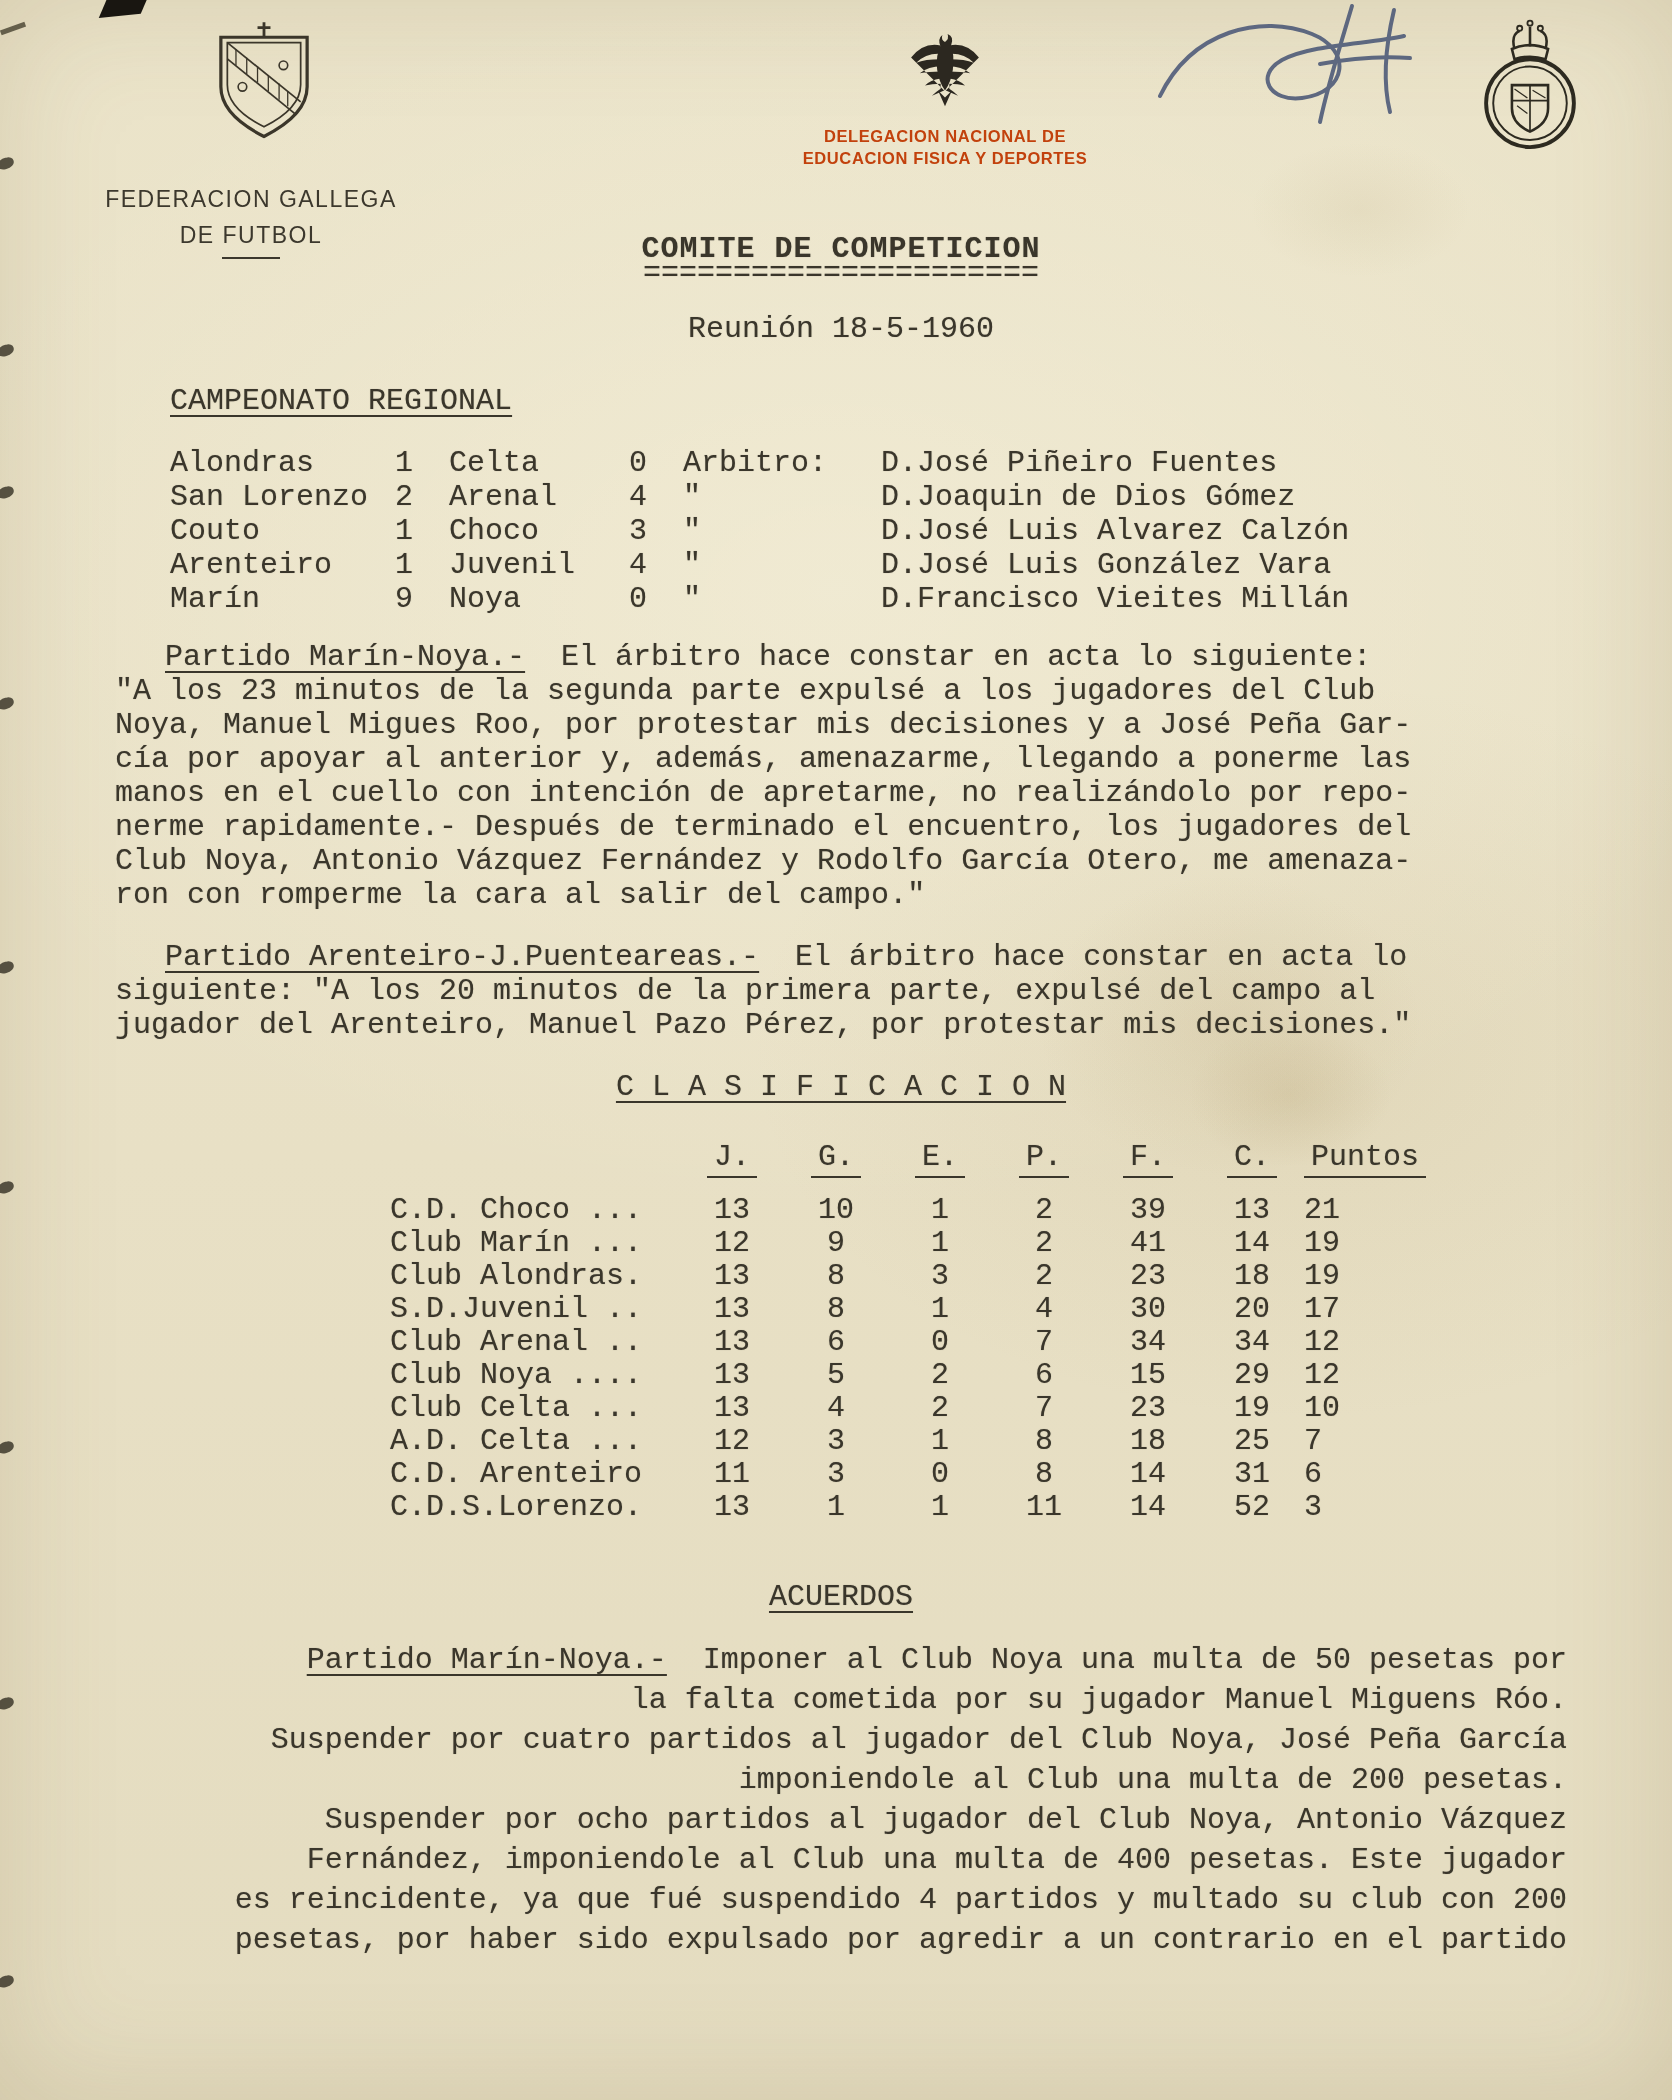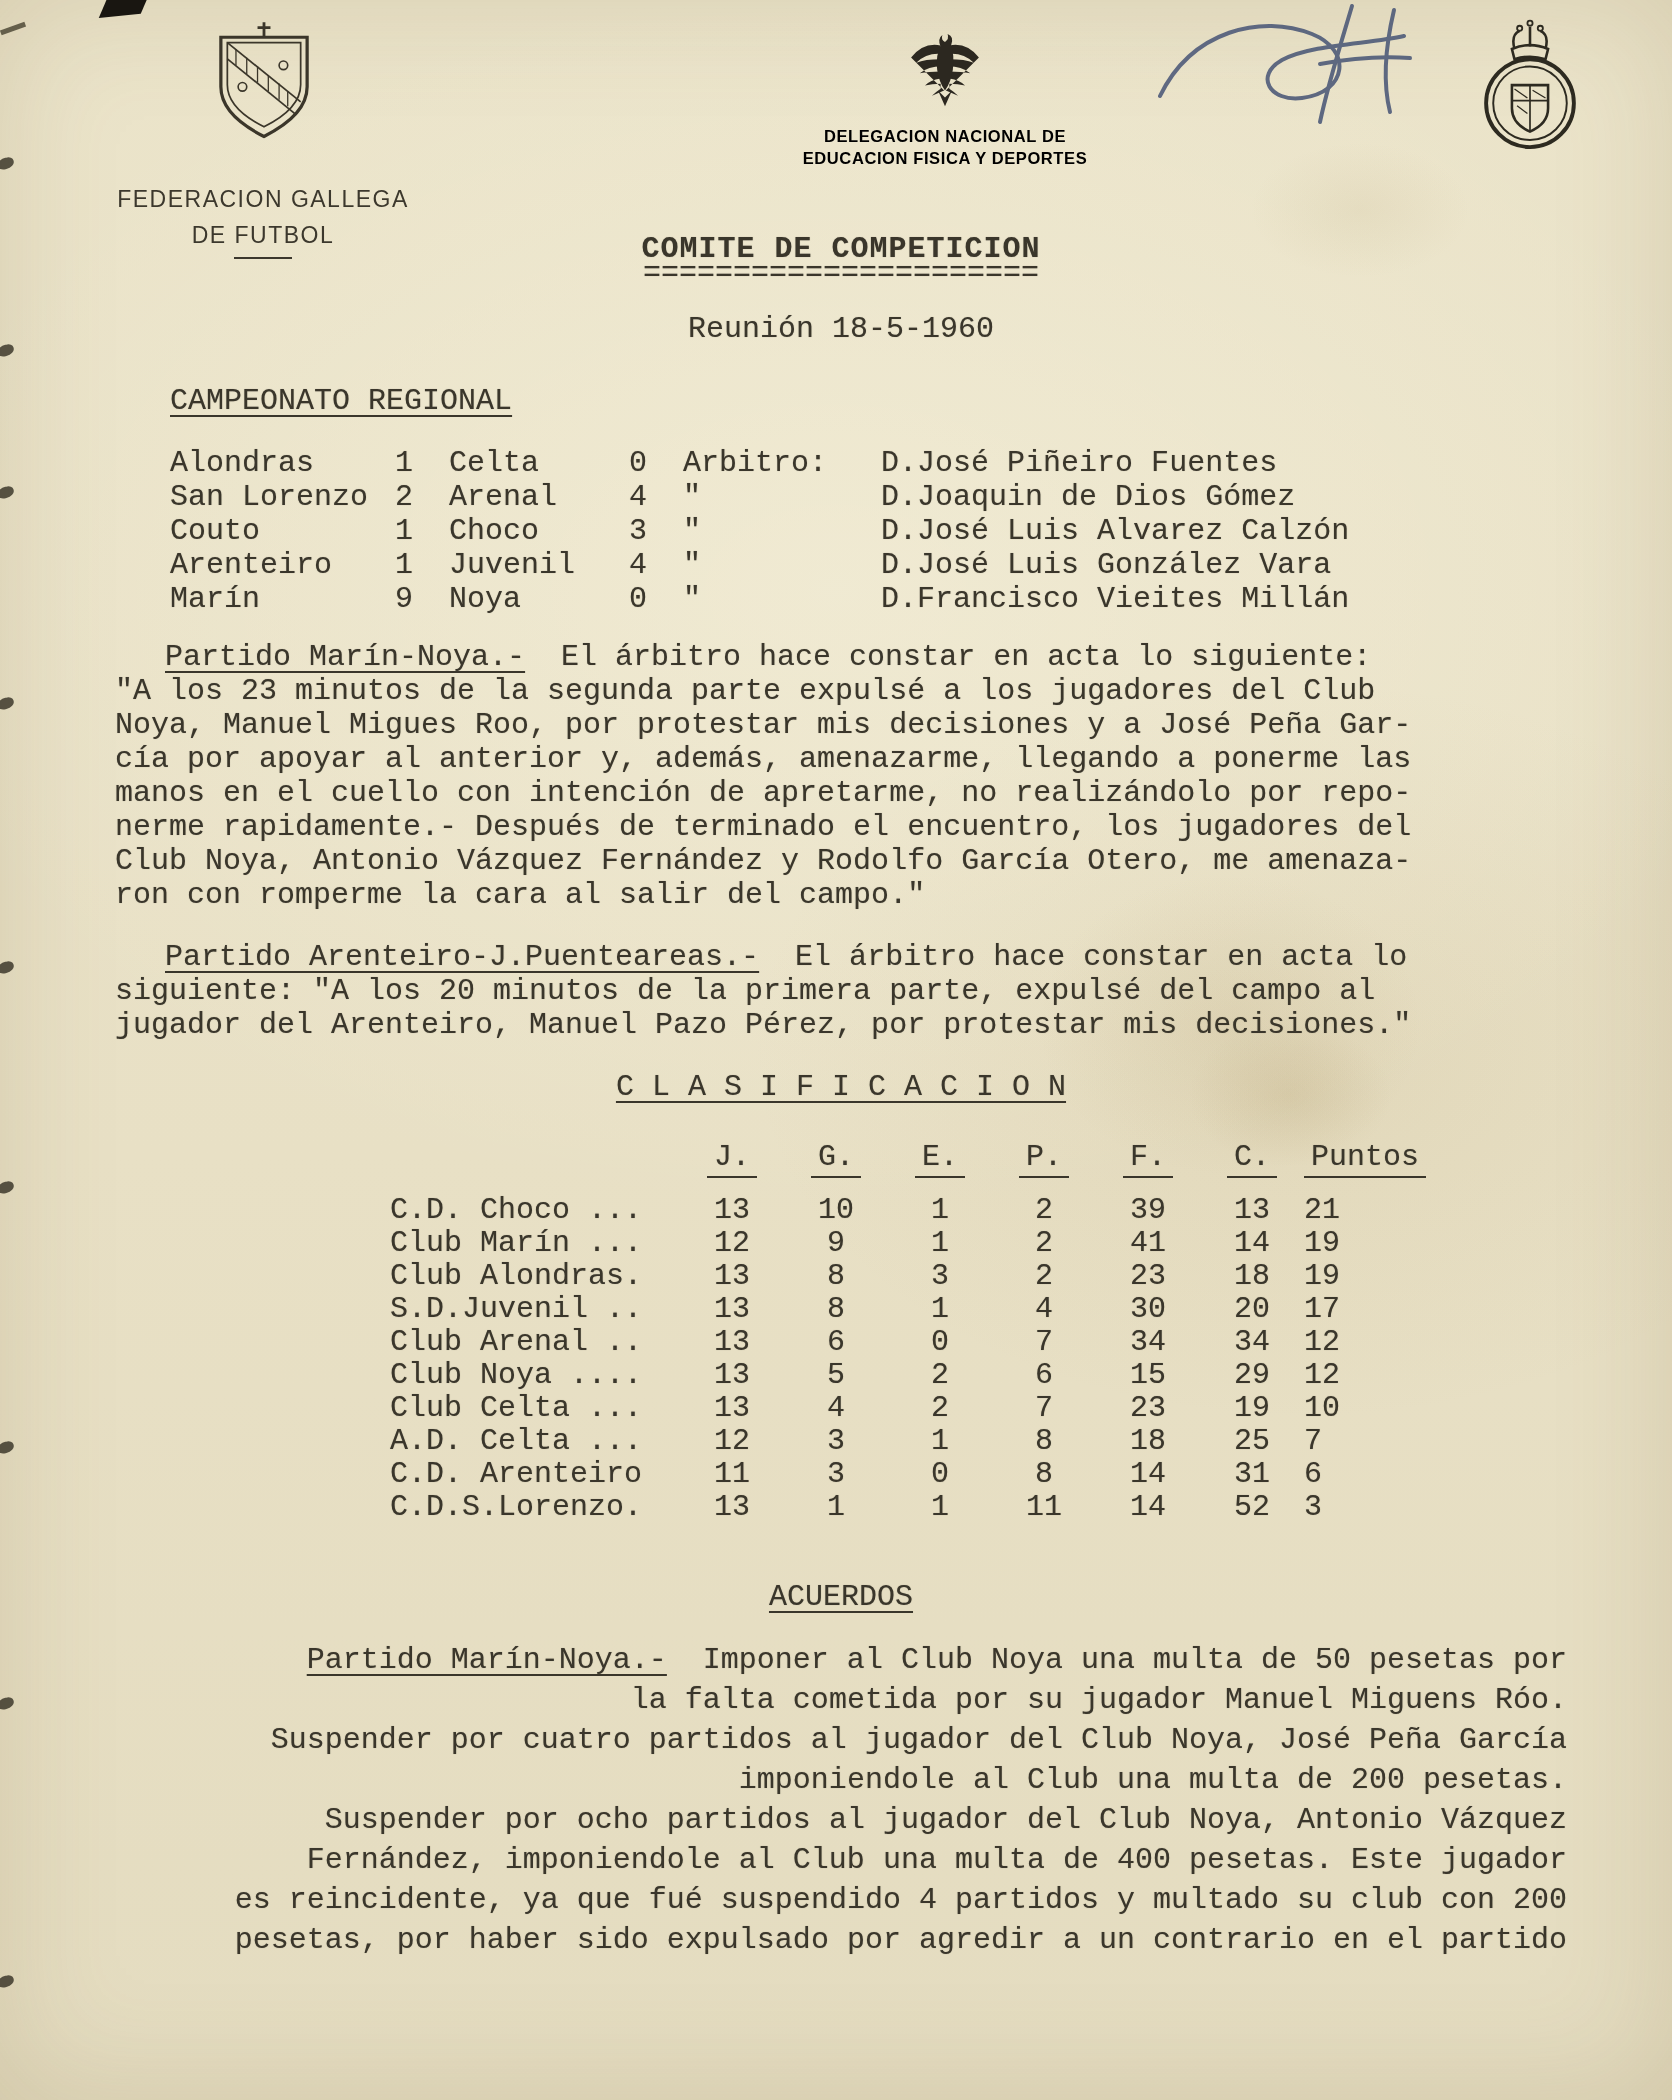--- a/index.html
+++ b/index.html
@@ -66,27 +66,27 @@
   .cls-team   { width:290px; }
   .cls-col    { width:104px; text-align:center; }
   .cls-col-p  { width:140px; }
   .thu { border-bottom:2px solid currentColor; padding:0 7px 2px; }
 
   .sec-acuerdos { margin-top:56px; }
   .para.acu { line-height:40px; margin-top:26px;text-align:right; }
 
   
   .shield-logo { position:absolute; left:208px; top:20px; width:112px; height:124px; }
-  .fed-text { position:absolute; left:108px; top:186px; width:310px; text-align:center;
+  .fed-text { position:absolute; left:96px; top:186px; width:310px; text-align:center;
     font-family:"Liberation Sans",sans-serif; font-size:23px; letter-spacing:1.5px; color:#3c382d; }
   .fed-text .l2 { margin-top:9px; }
   .fed-rule { width:58px; height:2px; background:#3c382d; margin:8px auto 0; }
   .delegation { position:absolute; left:770px; top:28px; width:350px; text-align:center; }
   .delegation .dtxt { font-family:"Liberation Sans",sans-serif; font-weight:bold;
-    font-size:16.5px; letter-spacing:.6px; color:#000000; line-height:22px; }
+    font-size:16.5px; letter-spacing:.6px; color:#c2410c; line-height:22px; }
   .delegation .dtxt:first-of-type { margin-top:12px; }
   .eagle-svg { width:84px; height:80px; }
   .signature-svg { position:absolute; left:1142px; top:0; width:330px; height:140px; }
   .rfef-svg { position:absolute; left:1464px; top:18px; width:132px; height:142px; }
 </style>
 </head>
 <body>
 
 <div class="paper"></div>
 <div class="stain s1"></div>

